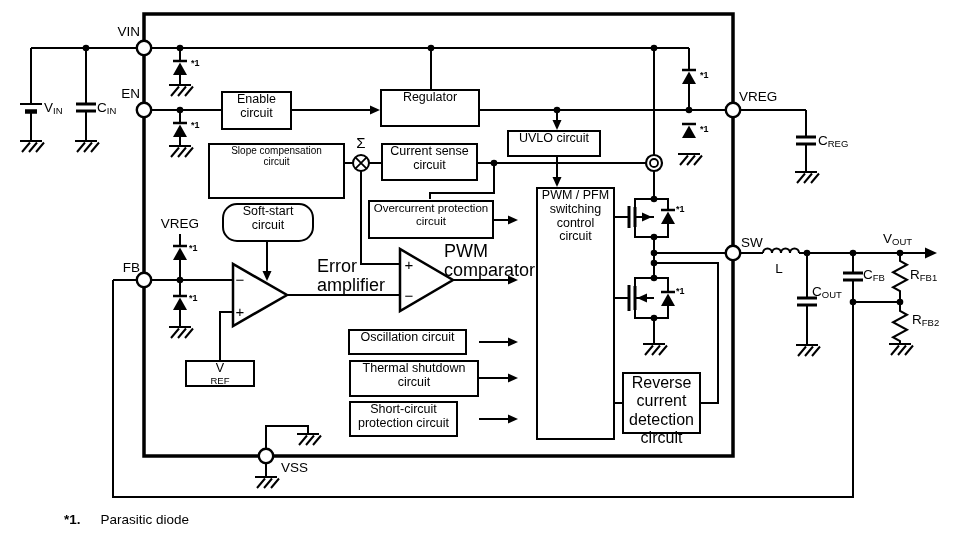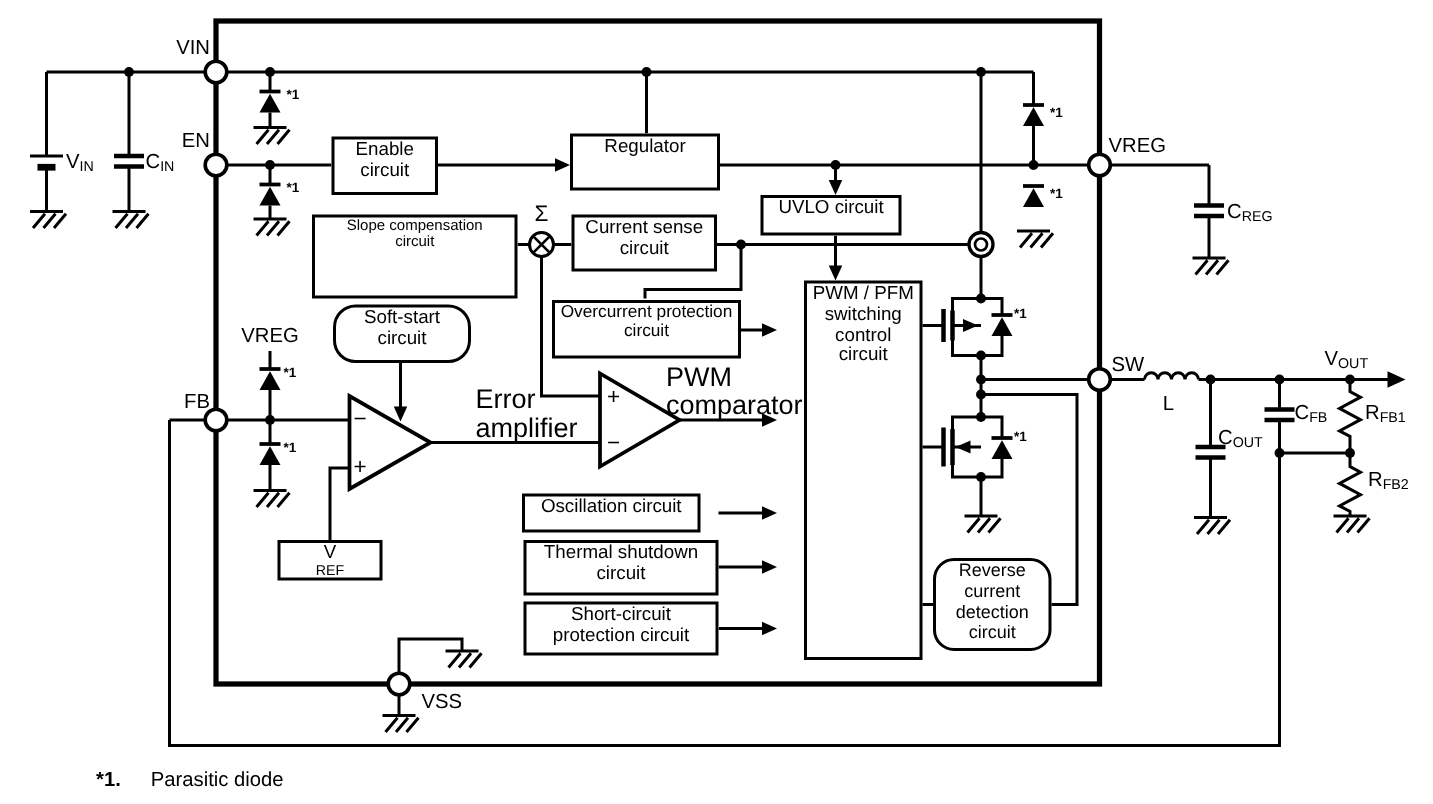--- a/index.html
+++ b/index.html
@@ -240,25 +240,25 @@
 control
 circuit</span>
     </div>
 <div class="box" style="left:348px;top:329px;width:119px;height:26px;">
       <span>Oscillation circuit</span>
     </div>
 <div class="box" style="left:349px;top:360px;width:130px;height:37px;">
       <span>Thermal shutdown
 circuit</span>
     </div>
-<div class="box" style="left:349px;top:401px;width:130px;height:36px;">
+<div class="box" style="left:349px;top:401px;width:109px;height:36px;">
       <span>Short-circuit
 protection circuit</span>
     </div>
-<div class="box" style="left:622px;top:372px;width:79px;height:62px;font-size:12px;line-height:1.15;border-radius:14px;">
+<div class="box" style="left:622px;top:372px;width:79px;height:62px;font-size:16px;line-height:1.15;">
       <span>Reverse
 current
 detection
 circuit</span>
     </div>
 <div class="box" style="left:185px;top:360px;width:70px;height:27px;">
   <span><span>V</span><span class="sub">REF</span></span>
 </div>
 
 <div class="lbl r" style="left:100px;top:25px;width:40px;">VIN</div>

